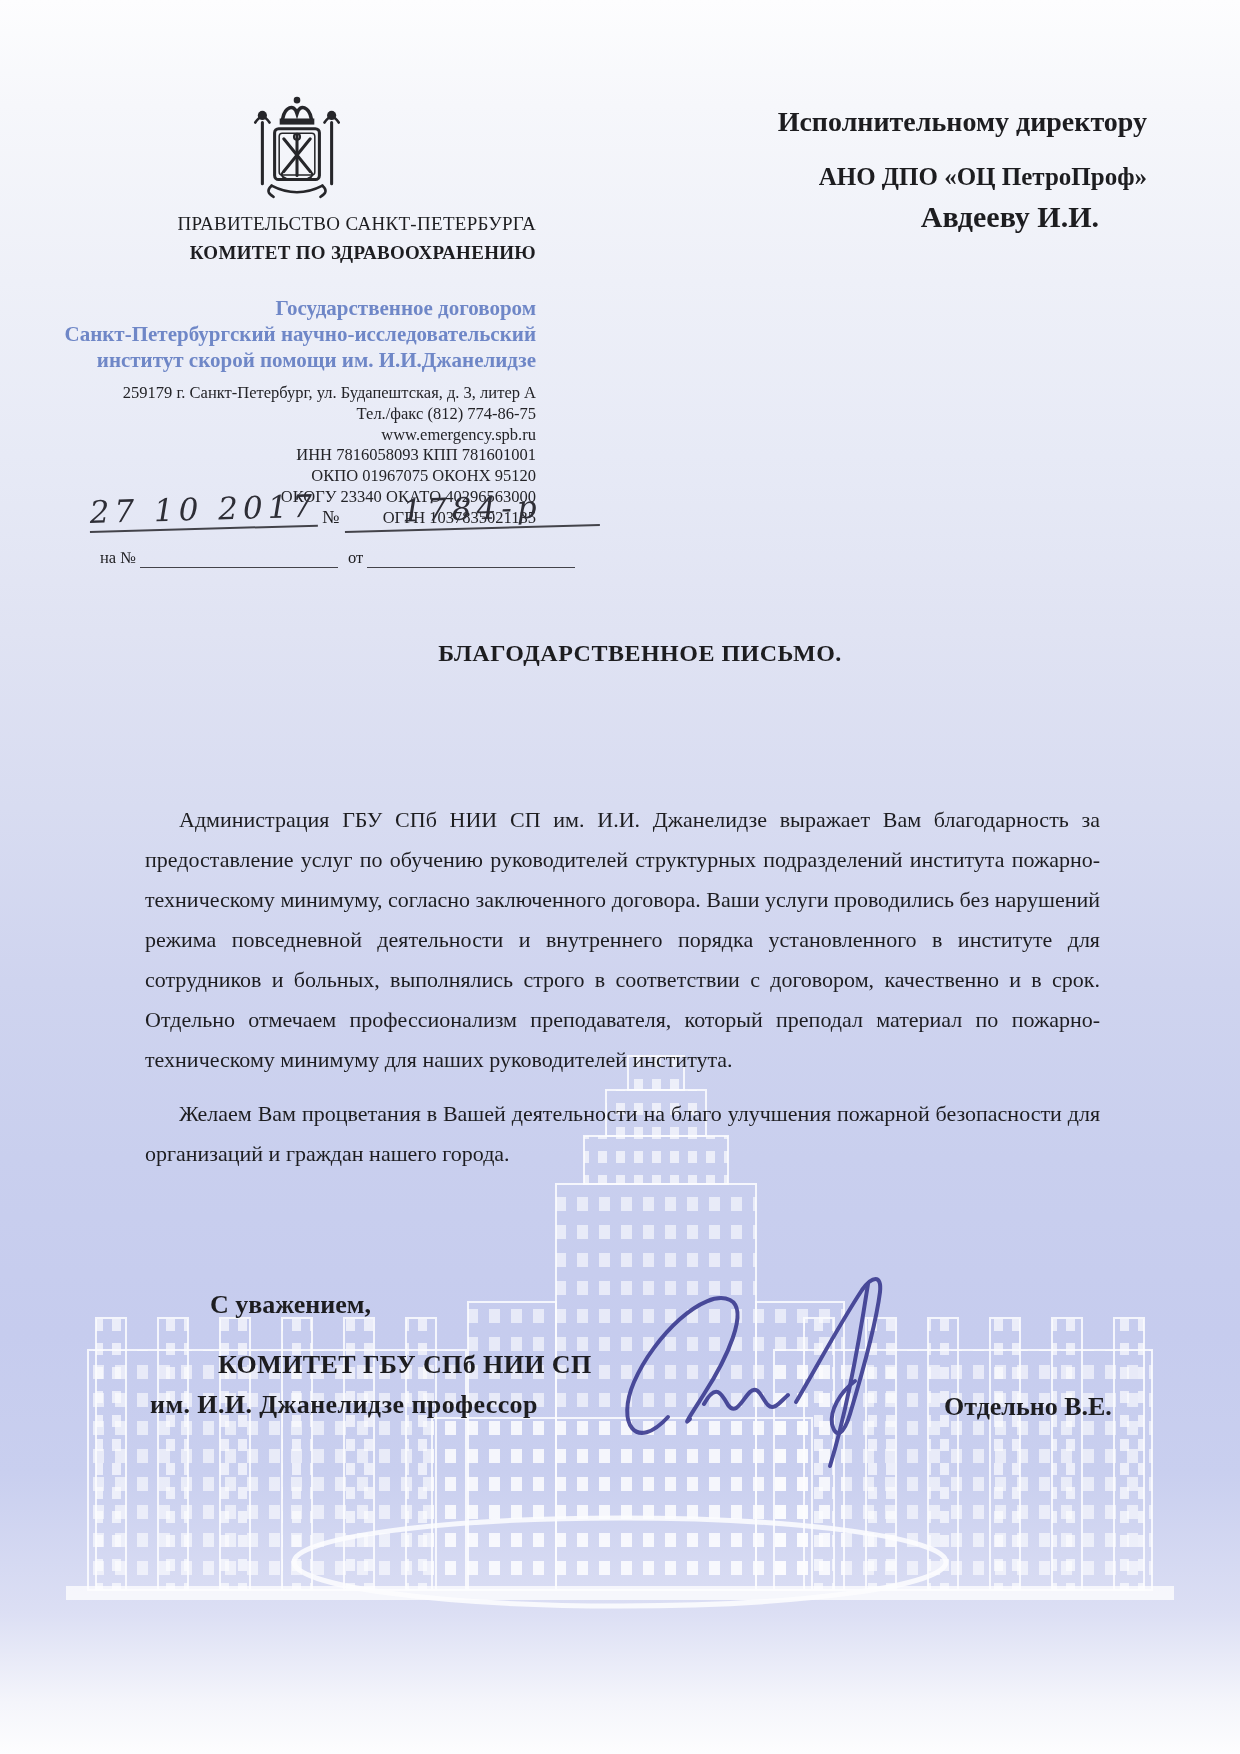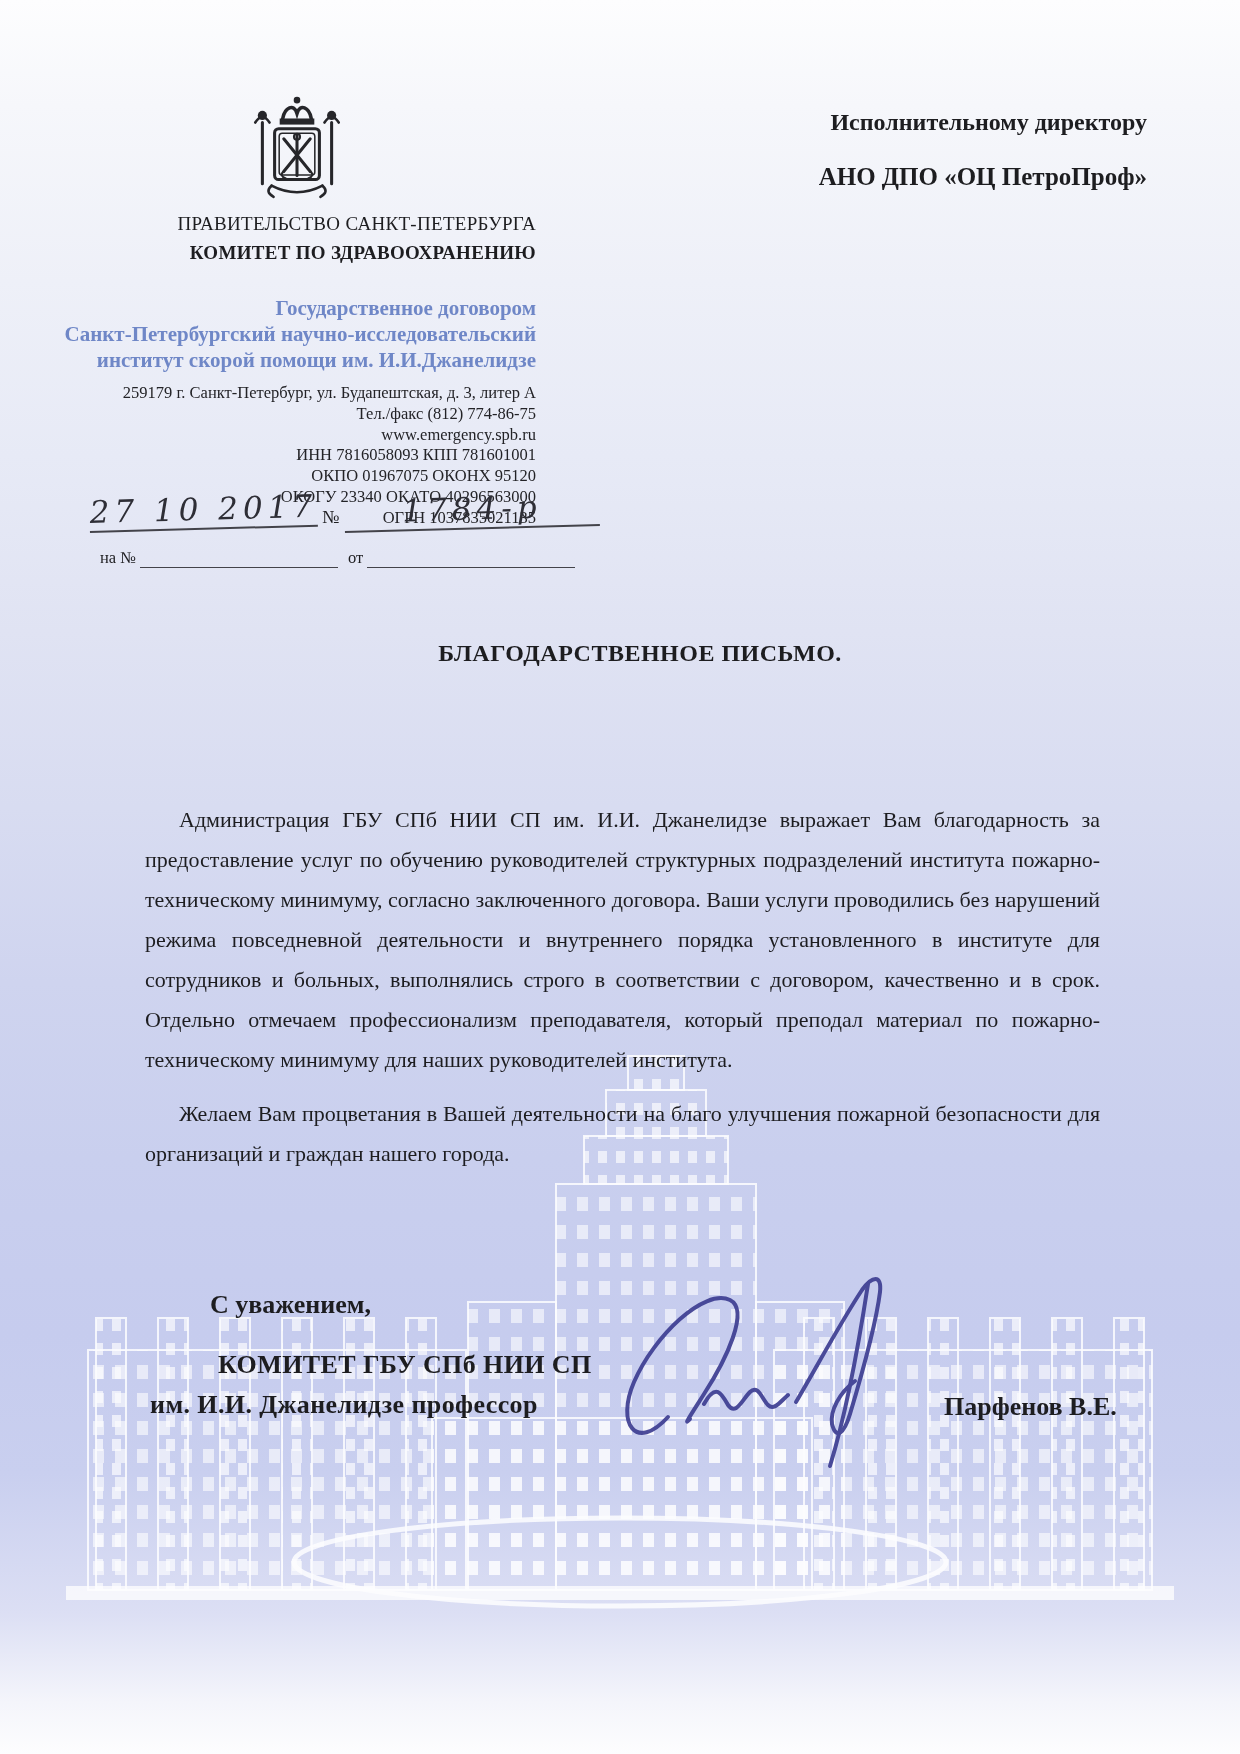--- a/index.html
+++ b/index.html
@@ -24,21 +24,21 @@
       font-size:31px;letter-spacing:5px;transform:rotate(-1.6deg);transform-origin:left bottom;}
   .hw-date{width:228px;text-align:center;border-bottom:2px solid #43434a;padding-bottom:1px;}
   .no-sign{font-size:18px;margin:0 6px 5px 4px;}
   .hw-num{width:255px;text-align:center;border-bottom:2px solid #43434a;padding-bottom:1px;}
   .refline{position:absolute;left:100px;top:548px;display:flex;align-items:flex-end;font-size:16.5px;z-index:2;}
   .u1{width:198px;border-bottom:1.5px solid #43434a;height:18px;margin-left:4px;}
   .u2{width:208px;border-bottom:1.5px solid #43434a;height:18px;margin-left:4px;}
   .reflabel2{margin-left:10px;}
   
   .addressee{position:absolute;right:93px;top:108px;text-align:right;font-weight:bold;z-index:2;}
-  .addr1{font-size:24px;line-height:28px;}
+  .addr1{font-size:28px;line-height:28px;}
   .addr2{font-size:25px;line-height:29px;margin-top:26px;}
   .addr3{font-size:30px;line-height:32px;margin-top:10px;padding-right:48px;}
   
   .title{position:absolute;left:0;width:1240px;top:640px;text-align:center;
          font-weight:bold;font-size:24px;letter-spacing:.5px;padding-left:40px;box-sizing:border-box;z-index:2;}
   .body-text{position:absolute;left:145px;width:955px;top:800px;font-size:22px;
              line-height:40px;text-align:justify;z-index:2;}
   .body-text p{margin:0;text-indent:34px;}
   .body-text p + p{margin-top:14px;}
   
@@ -137,33 +137,34 @@
   <div class="refline">
     <span>на №</span>
     <span class="u1"></span>
     <span class="reflabel2">от</span>
     <span class="u2"></span>
   </div>
 
   <div class="addressee">
     <div class="addr1">Исполнительному директору</div>
     <div class="addr2">АНО ДПО «ОЦ ПетроПроф»</div>
+    <div class="addr3">Авдееву И.И.</div>
   </div>
 
   <div class="title">БЛАГОДАРСТВЕННОЕ ПИСЬМО.</div>
 
   <div class="body-text">
     <p>Администрация  ГБУ СПб НИИ СП им. И.И. Джанелидзе  выражает Вам благодарность за предоставление услуг по обучению руководителей структурных подразделений института пожарно- техническому минимуму, согласно заключенного договора.  Ваши услуги  проводились без  нарушений  режима повседневной деятельности и внутреннего порядка установленного в институте для сотрудников и больных,  выполнялись строго в соответствии с договором, качественно и в срок. Отдельно отмечаем профессионализм преподавателя, который преподал материал по пожарно- техническому минимуму для наших руководителей института.</p>
     <p>Желаем Вам процветания  в Вашей деятельности на благо улучшения пожарной безопасности для организаций и граждан нашего города.</p>
   </div>
 
   <div class="salutation">С уважением,</div>
   <div class="pos1">КОМИТЕТ ГБУ СПб  НИИ СП</div>
   <div class="pos2">им. И.И. Джанелидзе  профессор</div>
-  <div class="sig-name">Парфенов В.Е.</div>
+  <div class="sig-name">Отдельно В.Е.</div>
 
   <svg class="sig-scribble" width="340" height="220" viewBox="0 0 340 220">
     <g stroke="#3e3e92" stroke-width="4" fill="none" stroke-linecap="round" opacity="0.92">
       <path d="M60 155 C 28 190, 8 162, 26 120 C 46 74, 96 26, 122 38 C 142 48, 118 98, 96 132 C 84 151, 74 166, 82 157"></path>
       <path d="M96 142 C 108 120, 114 132, 120 143 C 128 154, 134 138, 142 130 C 150 122, 154 137, 160 143 C 166 149, 172 140, 180 133"></path>
       <path d="M188 140 C 208 106, 234 58, 254 28 C 264 14, 274 12, 272 30 C 268 62, 254 112, 242 152 C 236 172, 228 178, 224 162 C 222 149, 231 131, 247 119"></path>
       <path d="M260 22 C 252 74, 238 152, 222 204"></path>
     </g>
   </svg>
 

